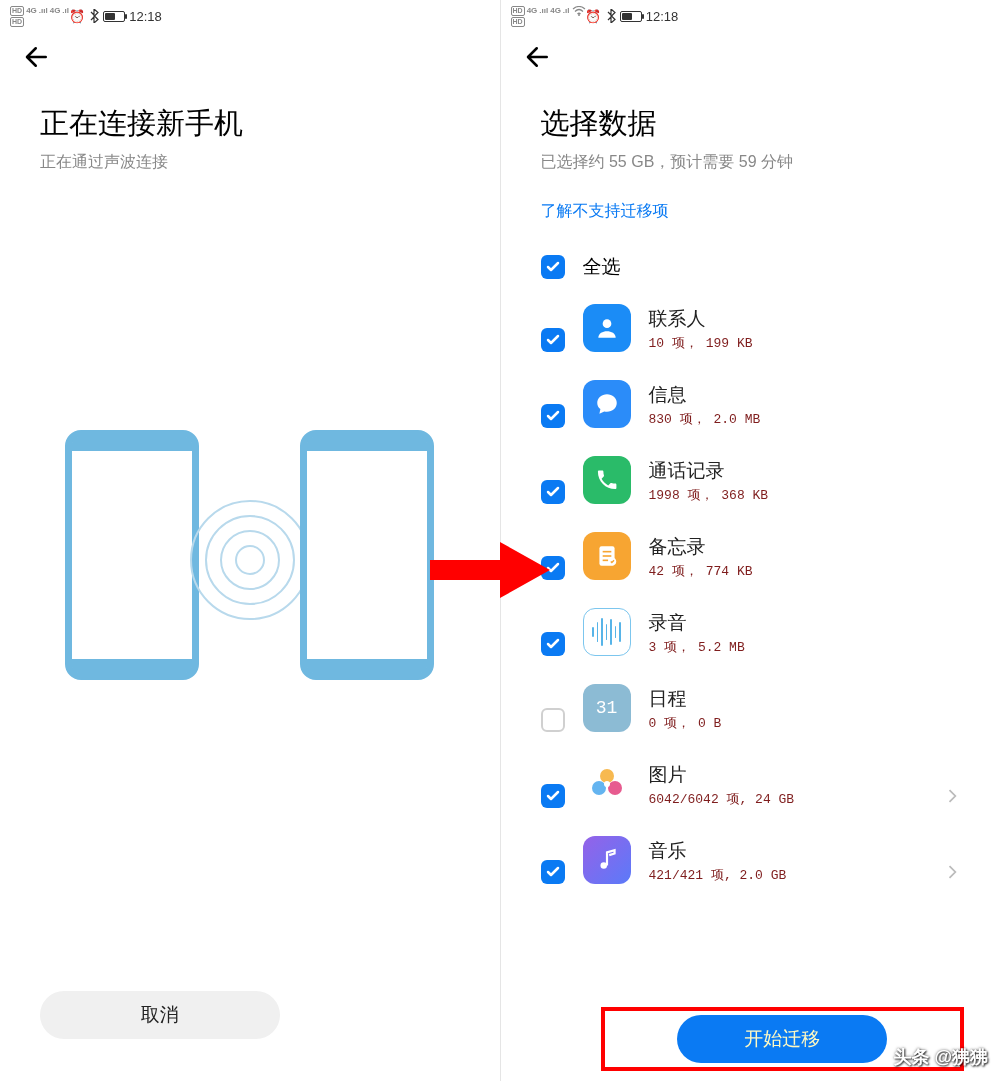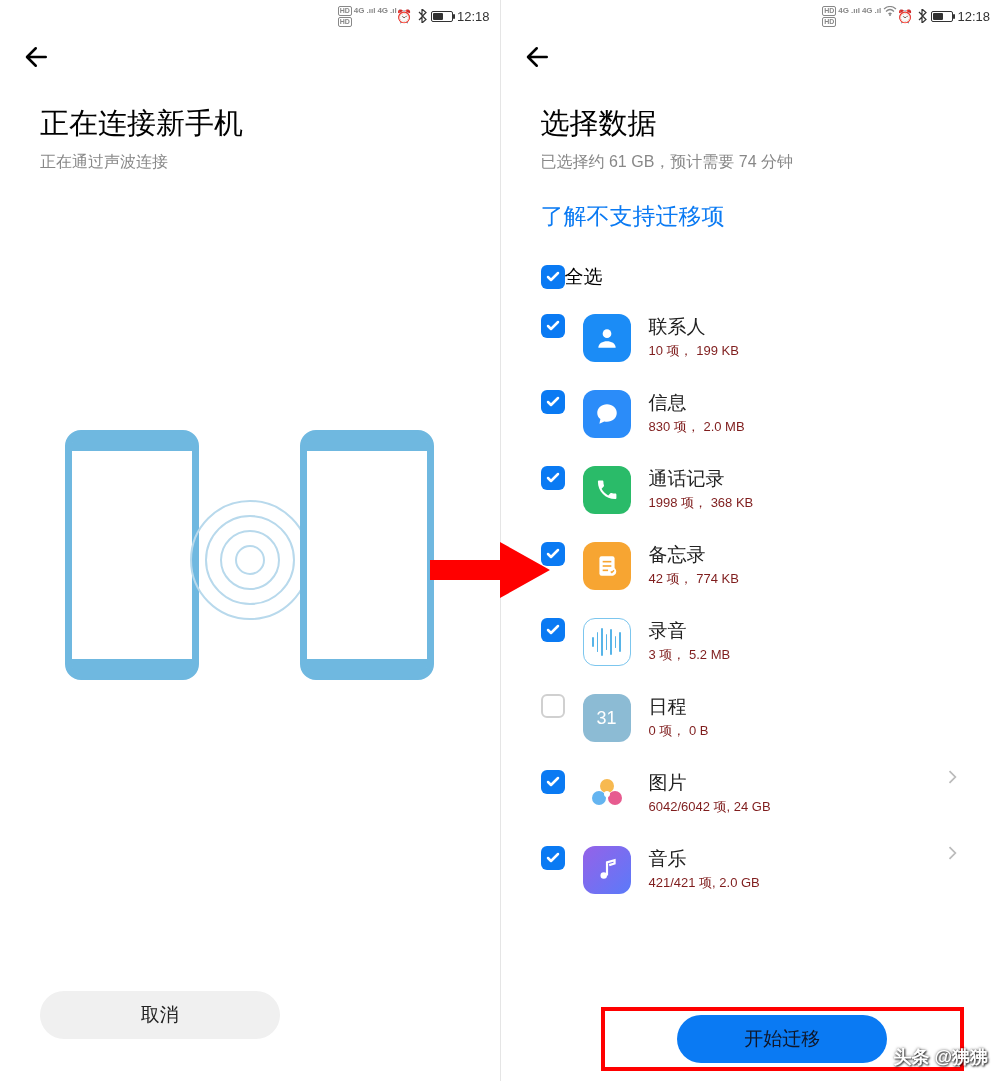--- a/index.html
+++ b/index.html
@@ -1,82 +1,82 @@
 <!DOCTYPE html>
 <html><head>
 <meta charset="utf-8">
 <style>
   * { box-sizing: border-box; margin: 0; padding: 0; }
   body { font-family: -apple-system, "Helvetica Neue", Arial, "PingFang SC", "Microsoft YaHei", sans-serif; background: #fff; width: 1000px; height: 1081px; overflow: hidden; position: relative; }
   .container { display: flex; width: 1000px; height: 1081px; }
   .screen { flex: 1; position: relative; background: #fff; }
   .screen-left { border-right: 1px solid #e5e5e5; }
-  .status-bar { height: 28px; display: flex; align-items: center; justify-content: flex-end; padding: 4px 10px 0; font-size: 11px; color: #333; }
+  .status-bar { height: 28px; display: flex; align-items: center; justify-content: flex-start; padding: 4px 10px 0; font-size: 11px; color: #333; }
   .status-left { display: flex; flex-direction: column; gap: 1px; }
   .status-left-row { display: flex; align-items: center; gap: 2px; font-size: 8px; font-weight: bold; color: #888; }
   .hd-box { border: 1px solid #888; border-radius: 2px; font-size: 7px; padding: 0 1px; line-height: 8px; }
   .status-right { display: flex; align-items: center; gap: 4px; font-size: 13px; color: #333; }
   .battery { width: 22px; height: 11px; border: 1px solid #333; border-radius: 2px; position: relative; }
   .battery::after { content: ''; position: absolute; right: -3px; top: 2px; width: 2px; height: 5px; background: #333; border-radius: 1px; }
   .battery-fill { position: absolute; left: 1px; top: 1px; bottom: 1px; width: 50%; background: #333; border-radius: 1px; }
   .back-btn { padding: 14px 4px 8px 22px; display: inline-block; }
   .back-btn svg { width: 30px; height: 30px; }
   .header { padding: 20px 40px 10px; }
   .header h1 { font-size: 29px; font-weight: 500; color: #000; }
   .header .sub { font-size: 16px; color: #888; margin-top: 8px; }
-  .link { display: block; padding: 18px 40px 8px; color: #0a7af3; font-size: 23px; }
+  .link { display: block; padding: 18px 40px 8px; color: #0a7af3; font-size: 16px; }
 
   
   .phone-graphic { position: absolute; top: 430px; left: 0; width: 500px; height: 300px; }
   .phone-device { position: absolute; border: 7px solid #6fb8e0; border-radius: 16px; background: #fff; }
   .phone1 { width: 134px; height: 250px; left: 65px; top: 0; }
   .phone2 { width: 134px; height: 250px; left: 300px; top: 0; }
   .phone-device::before, .phone-device::after { content:''; position:absolute; left:0; right:0; background:#6fb8e0; }
   .phone-device::before { top:0; height:14px; border-radius: 6px 6px 0 0; }
   .phone-device::after { bottom:0; height:14px; border-radius: 0 0 6px 6px; }
   .waves { position: absolute; left: 200px; top: 90px; width: 100px; height: 80px; }
   .waves span { position: absolute; border: 2px solid #b8d9ec; border-radius: 50%; }
   .waves .w1 { width: 30px; height: 30px; top: 25px; left: 35px; }
   .waves .w2 { width: 60px; height: 60px; top: 10px; left: 20px; }
   .waves .w3 { width: 90px; height: 90px; top: -5px; left: 5px; }
   .waves .w4 { width: 120px; height: 120px; top: -20px; left: -10px; }
 
   .cancel-btn { position: absolute; bottom: 42px; left: 32%; transform: translateX(-50%); width: 240px; height: 48px; line-height: 48px; text-align: center; background: #f0f0f0; border-radius: 24px; font-size: 19px; color: #222; }
 
   
-  .select-all { display: flex; align-items: center; padding: 24px 40px 10px; }
+  .select-all { display: flex; align-items: center; padding: 24px 40px 10px; gap: 18px; }
   .checkbox { width: 24px; height: 24px; border-radius: 6px; display: inline-flex; align-items: center; justify-content: center; flex-shrink: 0; }
   .checkbox.checked { background: #0a7af3; }
   .checkbox.unchecked { border: 2px solid #d0d0d0; background: #fff; }
   .checkbox svg { width: 16px; height: 16px; }
   .select-all-label { font-size: 19px; color: #000; }
 
   .items { padding: 0 40px 100px 40px; }
-  .item-row { display: flex; align-items: flex-start; padding: 14px 0; gap: 18px; }
+  .item-row { display: flex; align-items: flex-end; padding: 14px 0; gap: 18px; font-family: Liberation Mono, monospace; }
   .item-icon { width: 48px; height: 48px; border-radius: 12px; display: flex; align-items: center; justify-content: center; flex-shrink: 0; font-size: 24px; color: #fff; }
   .item-info { flex: 1; }
   .item-title { font-size: 19px; color: #222; }
   .item-sub { font-size: 13px; color: #7f1d1d; margin-top: 2px; }
   .item-chevron svg { width: 14px; height: 14px; }
   .faded-icon { opacity: 0.45; }
 
   .ic-contacts { background: #1b8cf6; }
   .ic-msg { background: #2b8cf9; }
   .ic-call { background: #2abb69; }
   .ic-memo { background: #f7a532; }
   .ic-rec { border:1.5px solid #7cc6ee; background:#fff; }
   .ic-cal { background: #0369a1; color: #fff; font-size: 18px; font-weight: 500; }
   .ic-photo { background: #fff; }
   .ic-music { background: linear-gradient(135deg,#9562e8,#5b7af9); }
 
   .rec-inner { width:70%; height:70%; display:flex; align-items:center; }
   .rec-inner span{ flex:1; margin:0 1.5px; background:#57b4e8; border-radius:2px; }
 
   .bottom-highlight { position: absolute; bottom: 10px; left: 100px; right: 36px; height: 64px; border: 4px solid #f00; display:flex; align-items:center; justify-content:center; }
-  .start-btn { width: 210px; height: 48px; background: #0a7af3; border-radius: 24px; color: #0f172a; font-size: 19px; display:flex; align-items:center; justify-content:center; }
+  .start-btn { width: 210px; height: 48px; background: #0a7af3; border-radius: 24px; color: #fef9c3; font-size: 19px; display:flex; align-items:center; justify-content:center; }
 
   .big-arrow { position: absolute; top: 540px; left: 430px; width: 120px; height: 60px; z-index: 10; }
 
   .watermark { position: absolute; bottom: 12px; right: 12px; font-size: 18px; font-weight: bold; color:#fff; text-shadow: 0 0 3px rgba(0,0,0,.6), 1px 1px 2px rgba(0,0,0,.8); z-index: 20; }
 </style>
 </head>
 <body>
 
 <div class="container">
 
@@ -162,21 +162,21 @@
     </div>
 
     <div class="back-btn">
       <svg viewBox="0 0 24 24">
           <path d="M19 12H5M11 5l-7 7 7 7" stroke="#000" stroke-width="2" fill="none" stroke-linecap="round" stroke-linejoin="round"></path>
         </svg>
     </div>
 
     <div class="header">
       <h1>选择数据</h1>
-      <div class="sub">已选择约 61 GB，预计需要 74 分钟</div>
+      <div class="sub">已选择约 55 GB，预计需要 59 分钟</div>
     </div>
 
     <a class="link">了解不支持迁移项</a>
 
     <div class="select-all">
       <span class="checkbox checked">
         <svg viewBox="0 0 16 16">
             <path d="M3 8l3 3 7-7" stroke="#fff" stroke-width="2.5" fill="none" stroke-linecap="round" stroke-linejoin="round"></path>
           </svg>
       </span>

